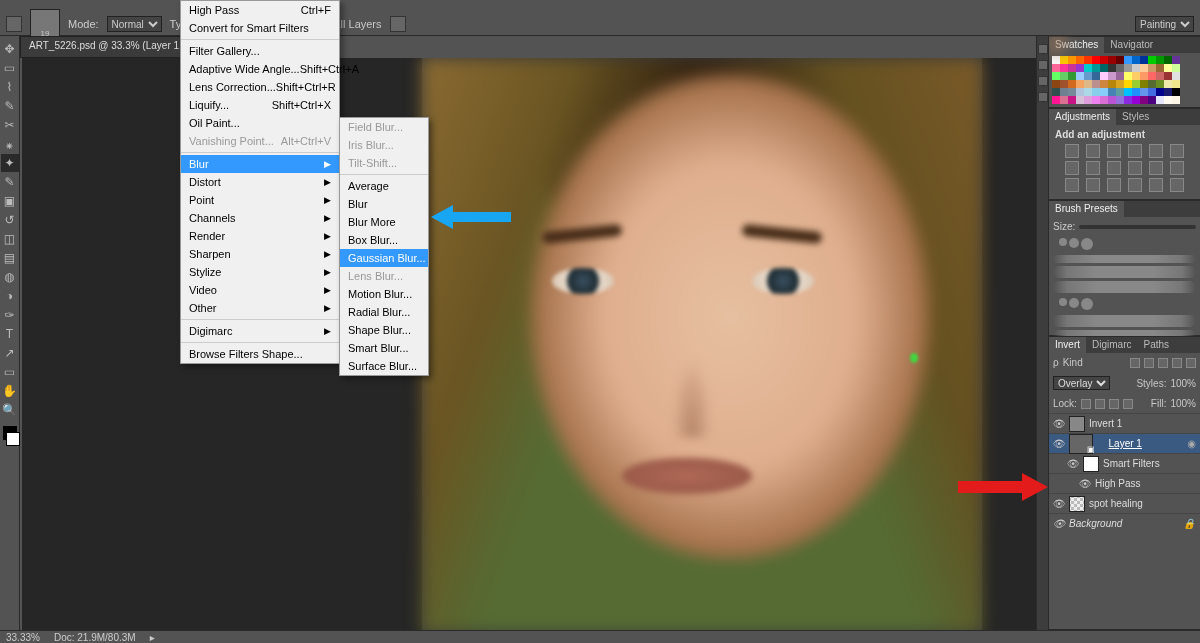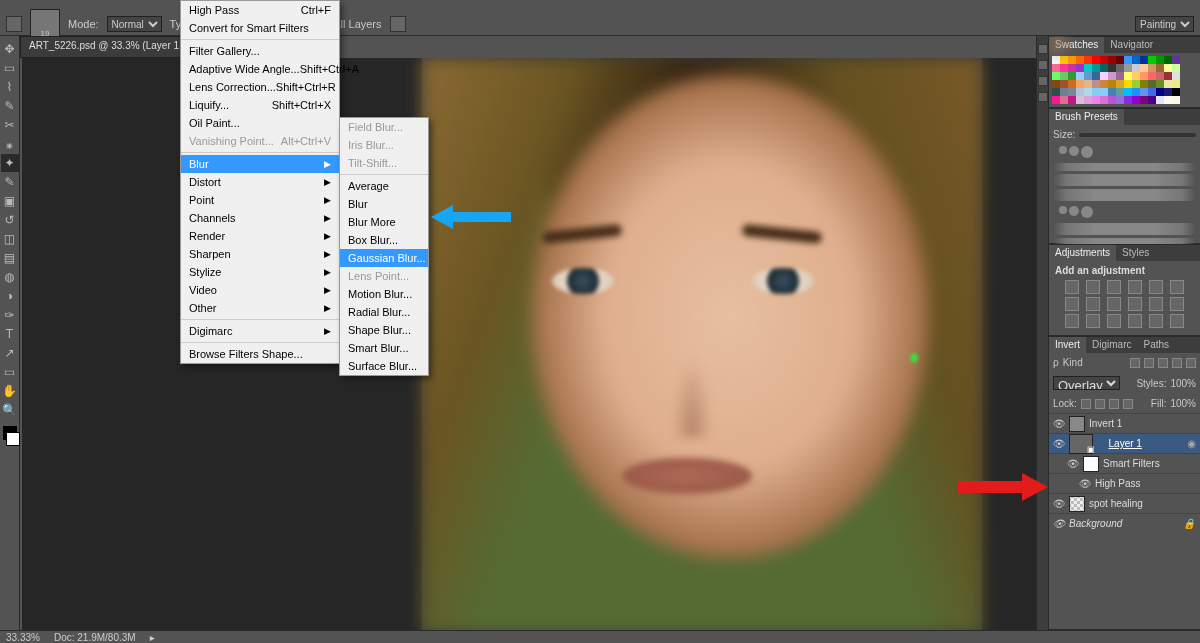--- a/index.html
+++ b/index.html
@@ -68,21 +68,21 @@
 .stroke-dots { display: flex; gap: 2px; padding: 2px 6px;}
 .stroke-dots .d { width: 8px; height: 8px; background: #888; border-radius: 50%;}
 
 .adj-body { padding: 4px 6px; font-size: 10px; color: #ddd; }
 .adj-title { font-weight: bold; margin-bottom: 4px; }
 .adj-icons-row { display: flex; gap: 7px; margin: 3px 0; justify-content: center;}
 .adj-ico { width: 14px; height: 14px; border: 1px solid #888; background: #666; }
 
 .layers-body { padding: 0; }
 .layers-opts { display: flex; align-items: center; gap: 4px; padding: 4px; font-size: 10px;}
-.layers-opts select, .layers-opts input { background: #444; color: #ddd; border: 1px solid #222; font-size: 13px; height: 14px;}
+.layers-opts select, .layers-opts input { background: #444; color: #ddd; border: 1px solid #222; font-size: 10px; height: 14px;}
 .layer-row { display: flex; align-items: center; gap: 4px; padding: 3px 4px; height: 20px; font-size: 10px; color: #ddd; border-top: 1px solid #454545;}
 .layer-row .eye { width: 12px; height: 12px; display: flex; align-items: center; justify-content: center; color: #ccc;}
 .layer-row .thumb { width: 16px; height: 16px; border: 1px solid #222; background: #888; display: flex; align-items: center; justify-content: center;}
 .layer-row.sel { background: #3b5a82; color: #fff;}
 .layer-row.italic { font-style: italic; }
 .layer-row.indent1 { padding-left: 18px; }
 .layer-row.indent2 { padding-left: 30px; }
 .thumb.white { background: #fff; }
 .thumb.checker { background: repeating-conic-gradient(#bbb 0% 25%, #eee 0% 50%) 50%/6px 6px; }
 .thumb.face { background: radial-gradient(#e6c0a0, #8b5a33); }
@@ -268,20 +268,54 @@
         <div class="sw" style="background: rgb(128, 0, 128);"></div>
         <div class="sw" style="background: rgb(75, 0, 130);"></div>
         <div class="sw" style="background: rgb(230, 230, 250);"></div>
         <div class="sw" style="background: rgb(255, 250, 240);"></div>
         <div class="sw" style="background: rgb(253, 245, 230);"></div>
       </div>
   </div>
 
   <div class="panel">
     <div class="panel-tabs">
+      <div class="panel-tab act">Adjustments</div>
+      <div class="panel-tab">Styles</div>
+    </div>
+    <div class="adj-body">
+      <div class="adj-title">Add an adjustment</div>
+      <div class="adj-icons-row">
+        <div class="adj-ico"></div>
+        <div class="adj-ico"></div>
+        <div class="adj-ico"></div>
+        <div class="adj-ico"></div>
+        <div class="adj-ico"></div>
+        <div class="adj-ico"></div>
+      </div>
+      <div class="adj-icons-row">
+        <div class="adj-ico"></div>
+        <div class="adj-ico"></div>
+        <div class="adj-ico"></div>
+        <div class="adj-ico"></div>
+        <div class="adj-ico"></div>
+        <div class="adj-ico"></div>
+      </div>
+      <div class="adj-icons-row">
+        <div class="adj-ico"></div>
+        <div class="adj-ico"></div>
+        <div class="adj-ico"></div>
+        <div class="adj-ico"></div>
+        <div class="adj-ico"></div>
+        <div class="adj-ico"></div>
+      </div>
+    </div>
+  </div>
+
+  <div class="panel">
+    <div class="panel-tabs">
       <div class="panel-tab act">Brush Presets</div>
     </div>
     <div class="brush-body">
       <div class="brush-row">
         <span>Size:</span>
         <div style="flex:1;height:4px;background:#333;border-radius:2px"></div>
       </div>
       <div class="brush-strokes">
         <div class="stroke-dots">
             <div class="d"></div>
@@ -295,54 +329,20 @@
             <div class="d"></div>
             <div class="d" style="width:10px;height:10px"></div>
             <div class="d" style="width:12px;height:12px"></div>
           </div>
         <div class="stroke"></div>
         <div class="stroke"></div>
       </div>
     </div>
   </div>
 
-  <div class="panel">
-    <div class="panel-tabs">
-      <div class="panel-tab act">Adjustments</div>
-      <div class="panel-tab">Styles</div>
-    </div>
-    <div class="adj-body">
-      <div class="adj-title">Add an adjustment</div>
-      <div class="adj-icons-row">
-        <div class="adj-ico"></div>
-        <div class="adj-ico"></div>
-        <div class="adj-ico"></div>
-        <div class="adj-ico"></div>
-        <div class="adj-ico"></div>
-        <div class="adj-ico"></div>
-      </div>
-      <div class="adj-icons-row">
-        <div class="adj-ico"></div>
-        <div class="adj-ico"></div>
-        <div class="adj-ico"></div>
-        <div class="adj-ico"></div>
-        <div class="adj-ico"></div>
-        <div class="adj-ico"></div>
-      </div>
-      <div class="adj-icons-row">
-        <div class="adj-ico"></div>
-        <div class="adj-ico"></div>
-        <div class="adj-ico"></div>
-        <div class="adj-ico"></div>
-        <div class="adj-ico"></div>
-        <div class="adj-ico"></div>
-      </div>
-    </div>
-  </div>
-
   <div class="panel" style="flex:1">
     <div class="panel-tabs">
       <div class="panel-tab act">Invert</div>
       <div class="panel-tab">Digimarc</div>
       <div class="panel-tab">Paths</div>
     </div>
     <div class="layers-body">
       <div class="layers-opts">
         <span>ρ</span>
         <span>Kind</span>
@@ -506,21 +506,21 @@
     <div class="menu-item">
       <span>Blur More</span>
     </div>
     <div class="menu-item">
       <span>Box Blur...</span>
     </div>
     <div class="menu-item hov">
       <span>Gaussian Blur...</span>
     </div>
     <div class="menu-item dis">
-      <span>Lens Point...</span>
+      <span>Lens Blur...</span>
     </div>
     <div class="menu-item">
       <span>Motion Blur...</span>
     </div>
     <div class="menu-item">
       <span>Radial Blur...</span>
     </div>
     <div class="menu-item">
       <span>Shape Blur...</span>
     </div>

